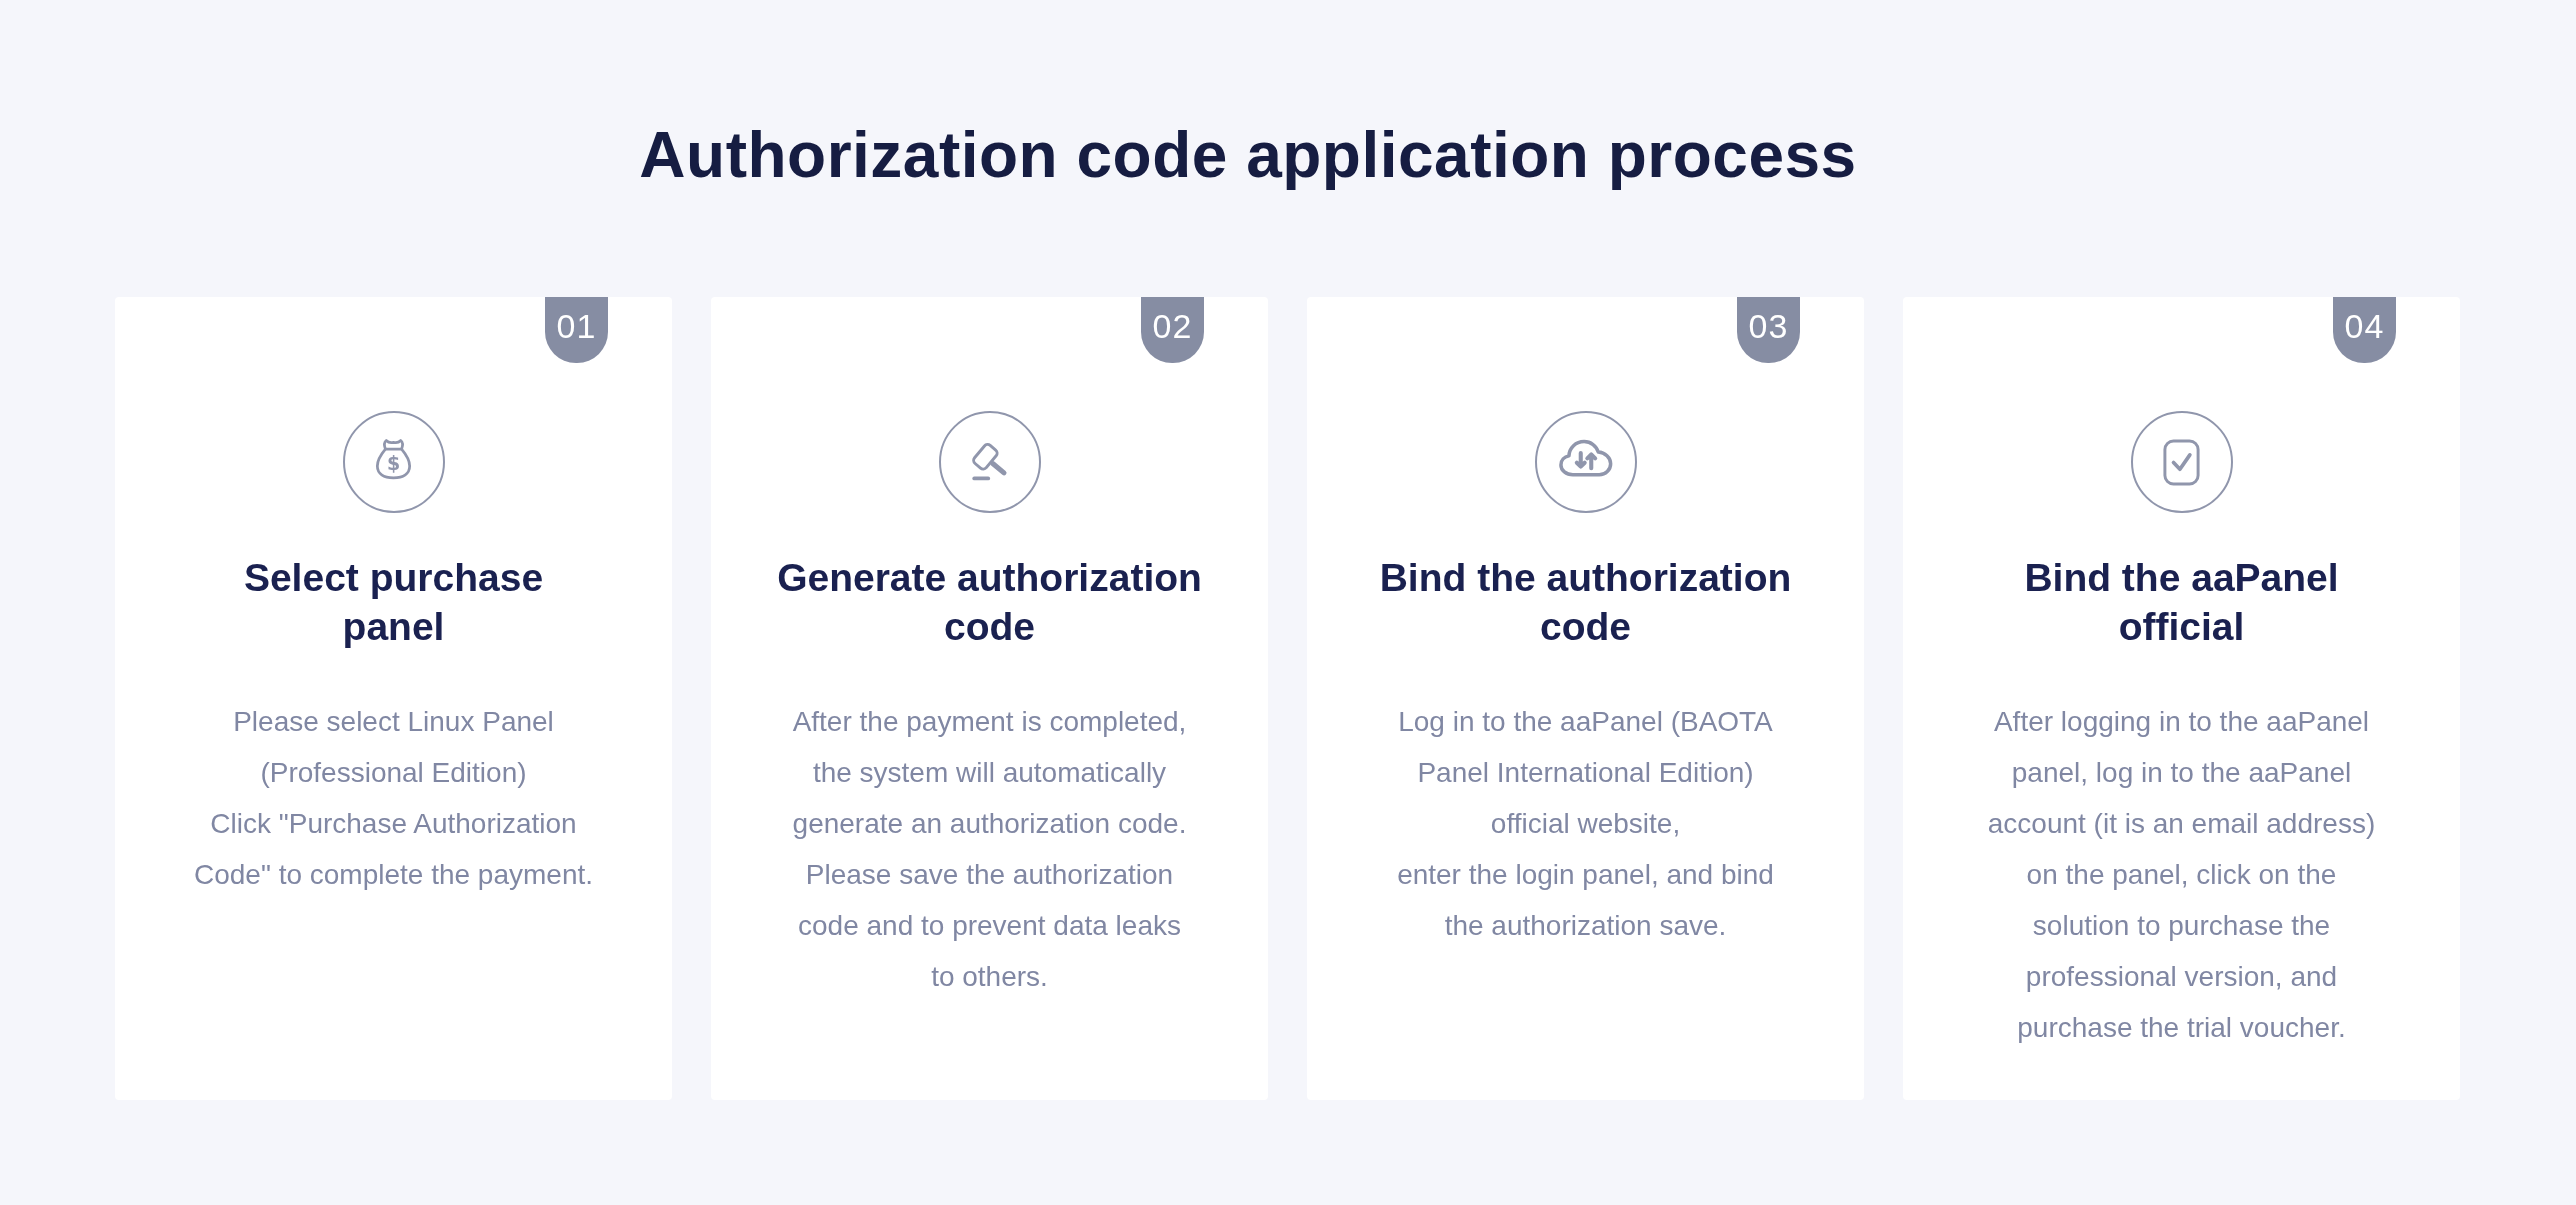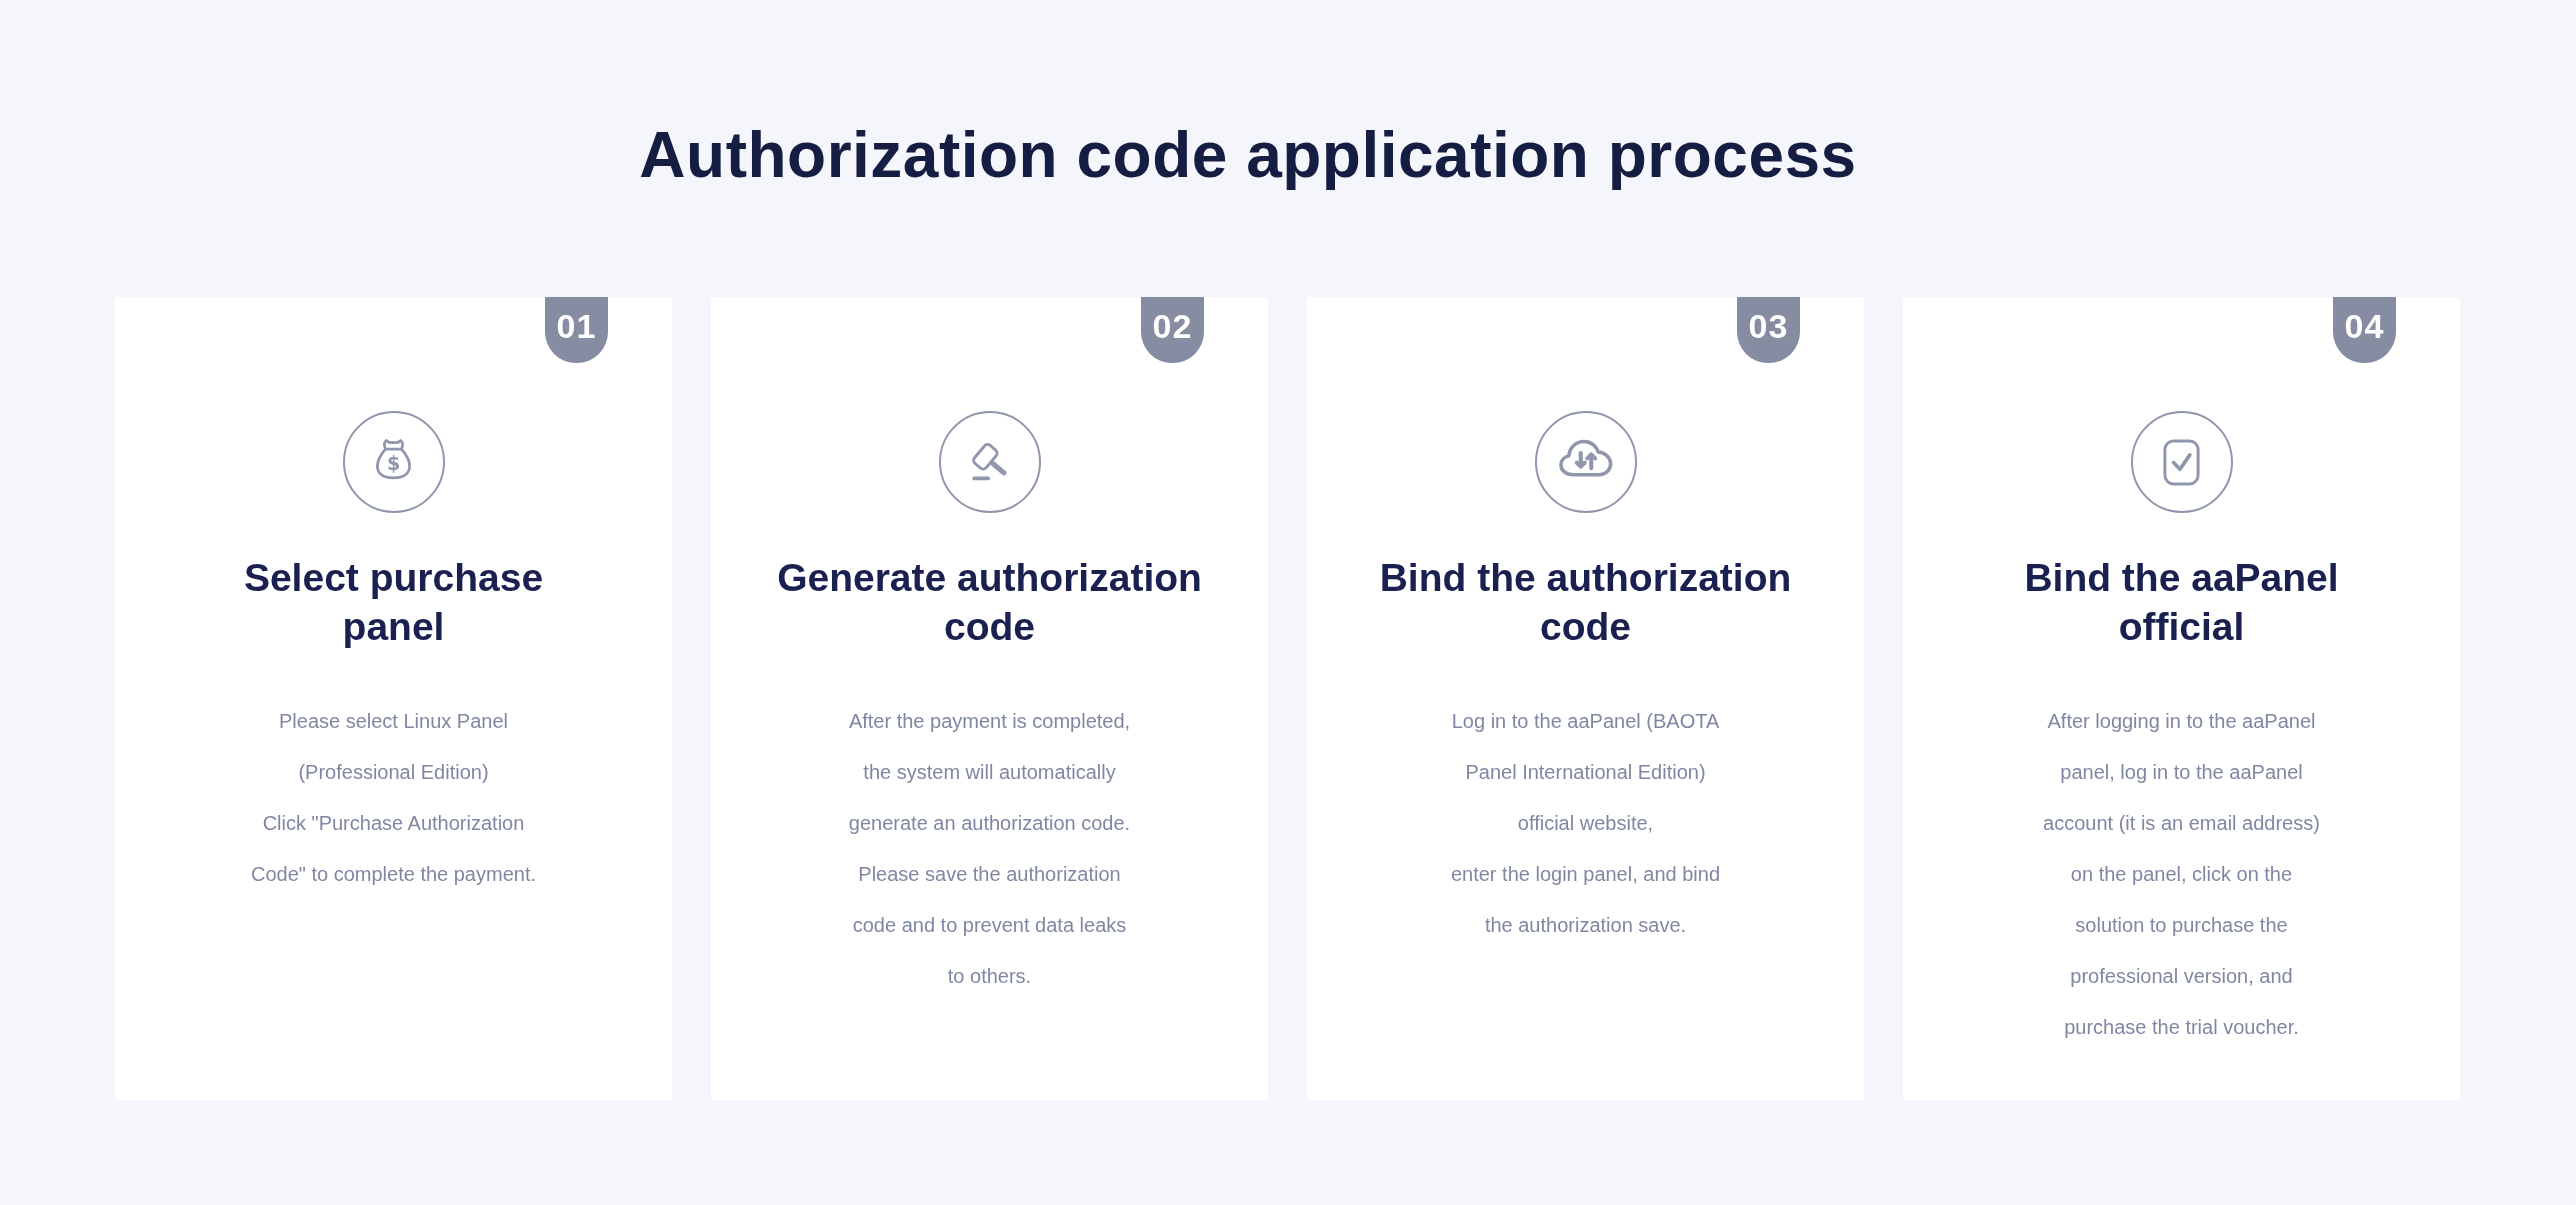--- a/index.html
+++ b/index.html
@@ -46,21 +46,21 @@
   .badge {
     position: absolute;
     top: 0;
     right: 64px;
     width: 63px;
     height: 66px;
     background: #868da3;
     border-radius: 0 0 31px 31px;
     color: #ffffff;
     font-size: 34px;
-    font-weight: 700;
+    font-weight: 400;
     display: flex;
     align-items: center;
     justify-content: center;
     box-sizing: border-box;
     padding-bottom: 7.8px;
     letter-spacing: 1px;
   }
   .icon-ring {
     width: 98px;
     height: 98px;
@@ -80,21 +80,21 @@
     text-align: center;
     font-size: 39px;
     line-height: 49px;
     font-weight: 700;
     color: #1a2150;
     white-space: pre-line;
   }
   .step-desc {
     margin: 45px 33px 0 33px;
     text-align: center;
-    font-size: 20px;
+    font-size: 28px;
     line-height: 51px;
     font-weight: 400;
     color: #8087a3;
     white-space: pre-line;
   }
 </style>
 </head>
 <body>
 
 <div class="page">

